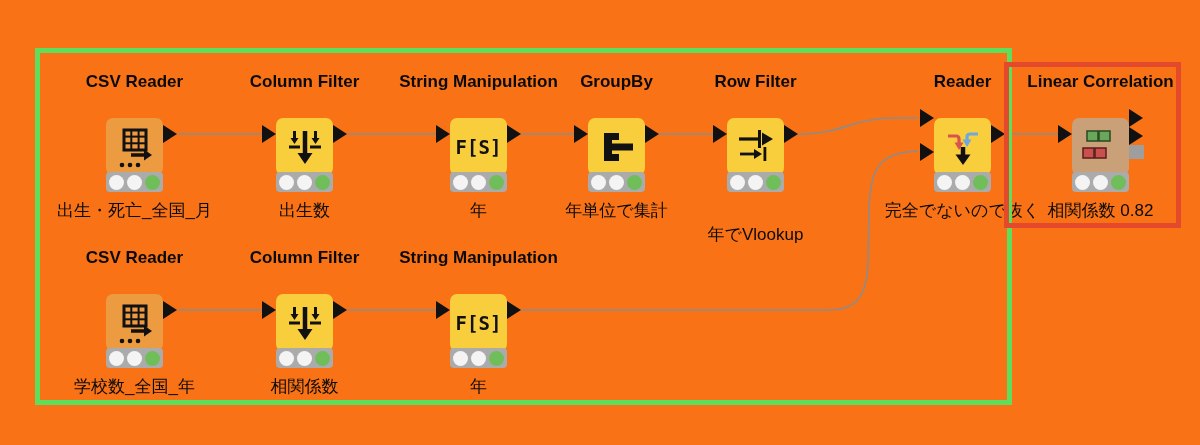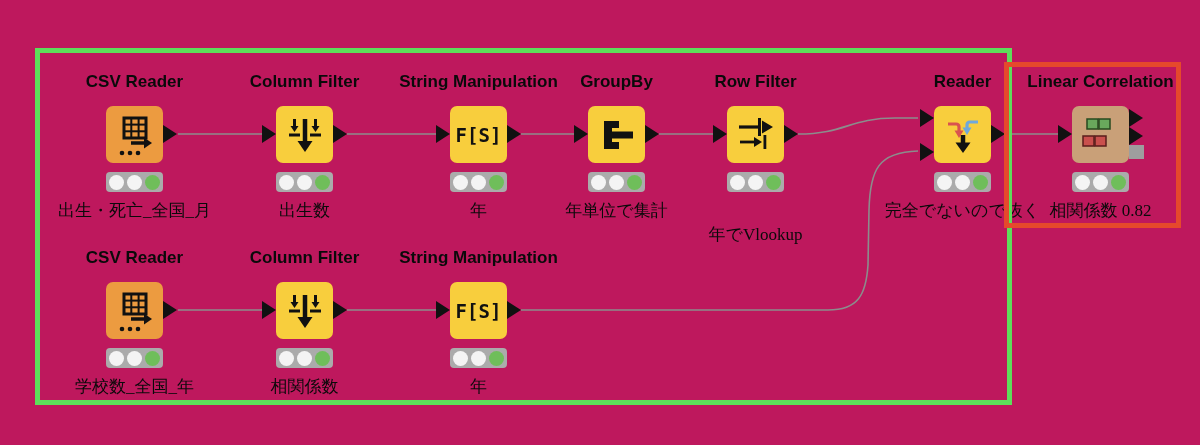--- a/index.html
+++ b/index.html
@@ -1,41 +1,41 @@
 <!DOCTYPE html>
 <html><head>
 <meta charset="utf-8">
 <style>
   html,body{margin:0;padding:0;background:#ffffff;}
   #canvas{
-    position:relative;width:1200px;height:445px;background:#be185d;overflow:hidden;
+    position:relative;width:1200px;height:445px;background:#f97316;overflow:hidden;
     font-family:"Liberation Sans","DejaVu Sans",sans-serif;color:#0a0a0a;
   }
   
   .anno{position:absolute;box-sizing:border-box;background:transparent;z-index:30;pointer-events:none;}
   #green-box{left:35px;top:48px;width:977px;height:357px;border:5px solid #5ede5a;}
   #red-box{left:1004px;top:62px;width:177px;height:166px;border:5px solid #e5492c;}
   
   #wires{position:absolute;left:0;top:0;z-index:1;}
   #wires path{stroke:#8c8c8c;stroke-width:1.6;fill:none;}
   
   .node{position:absolute;width:57px;height:57px;z-index:10;}
   .square{
-    position:absolute;left:0;top:0;width:57px;height:57px;border-radius:7px;
+    position:absolute;left:0;top:12px;width:57px;height:57px;border-radius:7px;
   }
   .square.orange{background:#ec9b40;}
   .square.yellow{background:#f8ce3d;}
   .square.tan{background:#c9a078;}
   .node-title{
     position:absolute;left:50%;top:-34px;transform:translateX(-50%);
     font-size:17px;font-weight:bold;white-space:nowrap;letter-spacing:0px;
   }
   .node-label{
     position:absolute;left:50%;top:93px;transform:translateX(-50%);
-    font-size:17px;white-space:nowrap;text-align:center;line-height:24px;font-family:Liberation Serif, serif;
+    font-size:17px;white-space:nowrap;text-align:center;line-height:24px;
   }
   
   .traffic{
     position:absolute;left:0px;top:66px;width:57px;height:20px;background:#ababab;
     border-radius:4px;display:flex;align-items:center;justify-content:space-between;
     padding:0 3px;box-sizing:border-box;
   }
   .dot{width:15px;height:15px;border-radius:50%;background:#f4f4f4;}
   .dot.on{background:#6fbe5a;}
   

